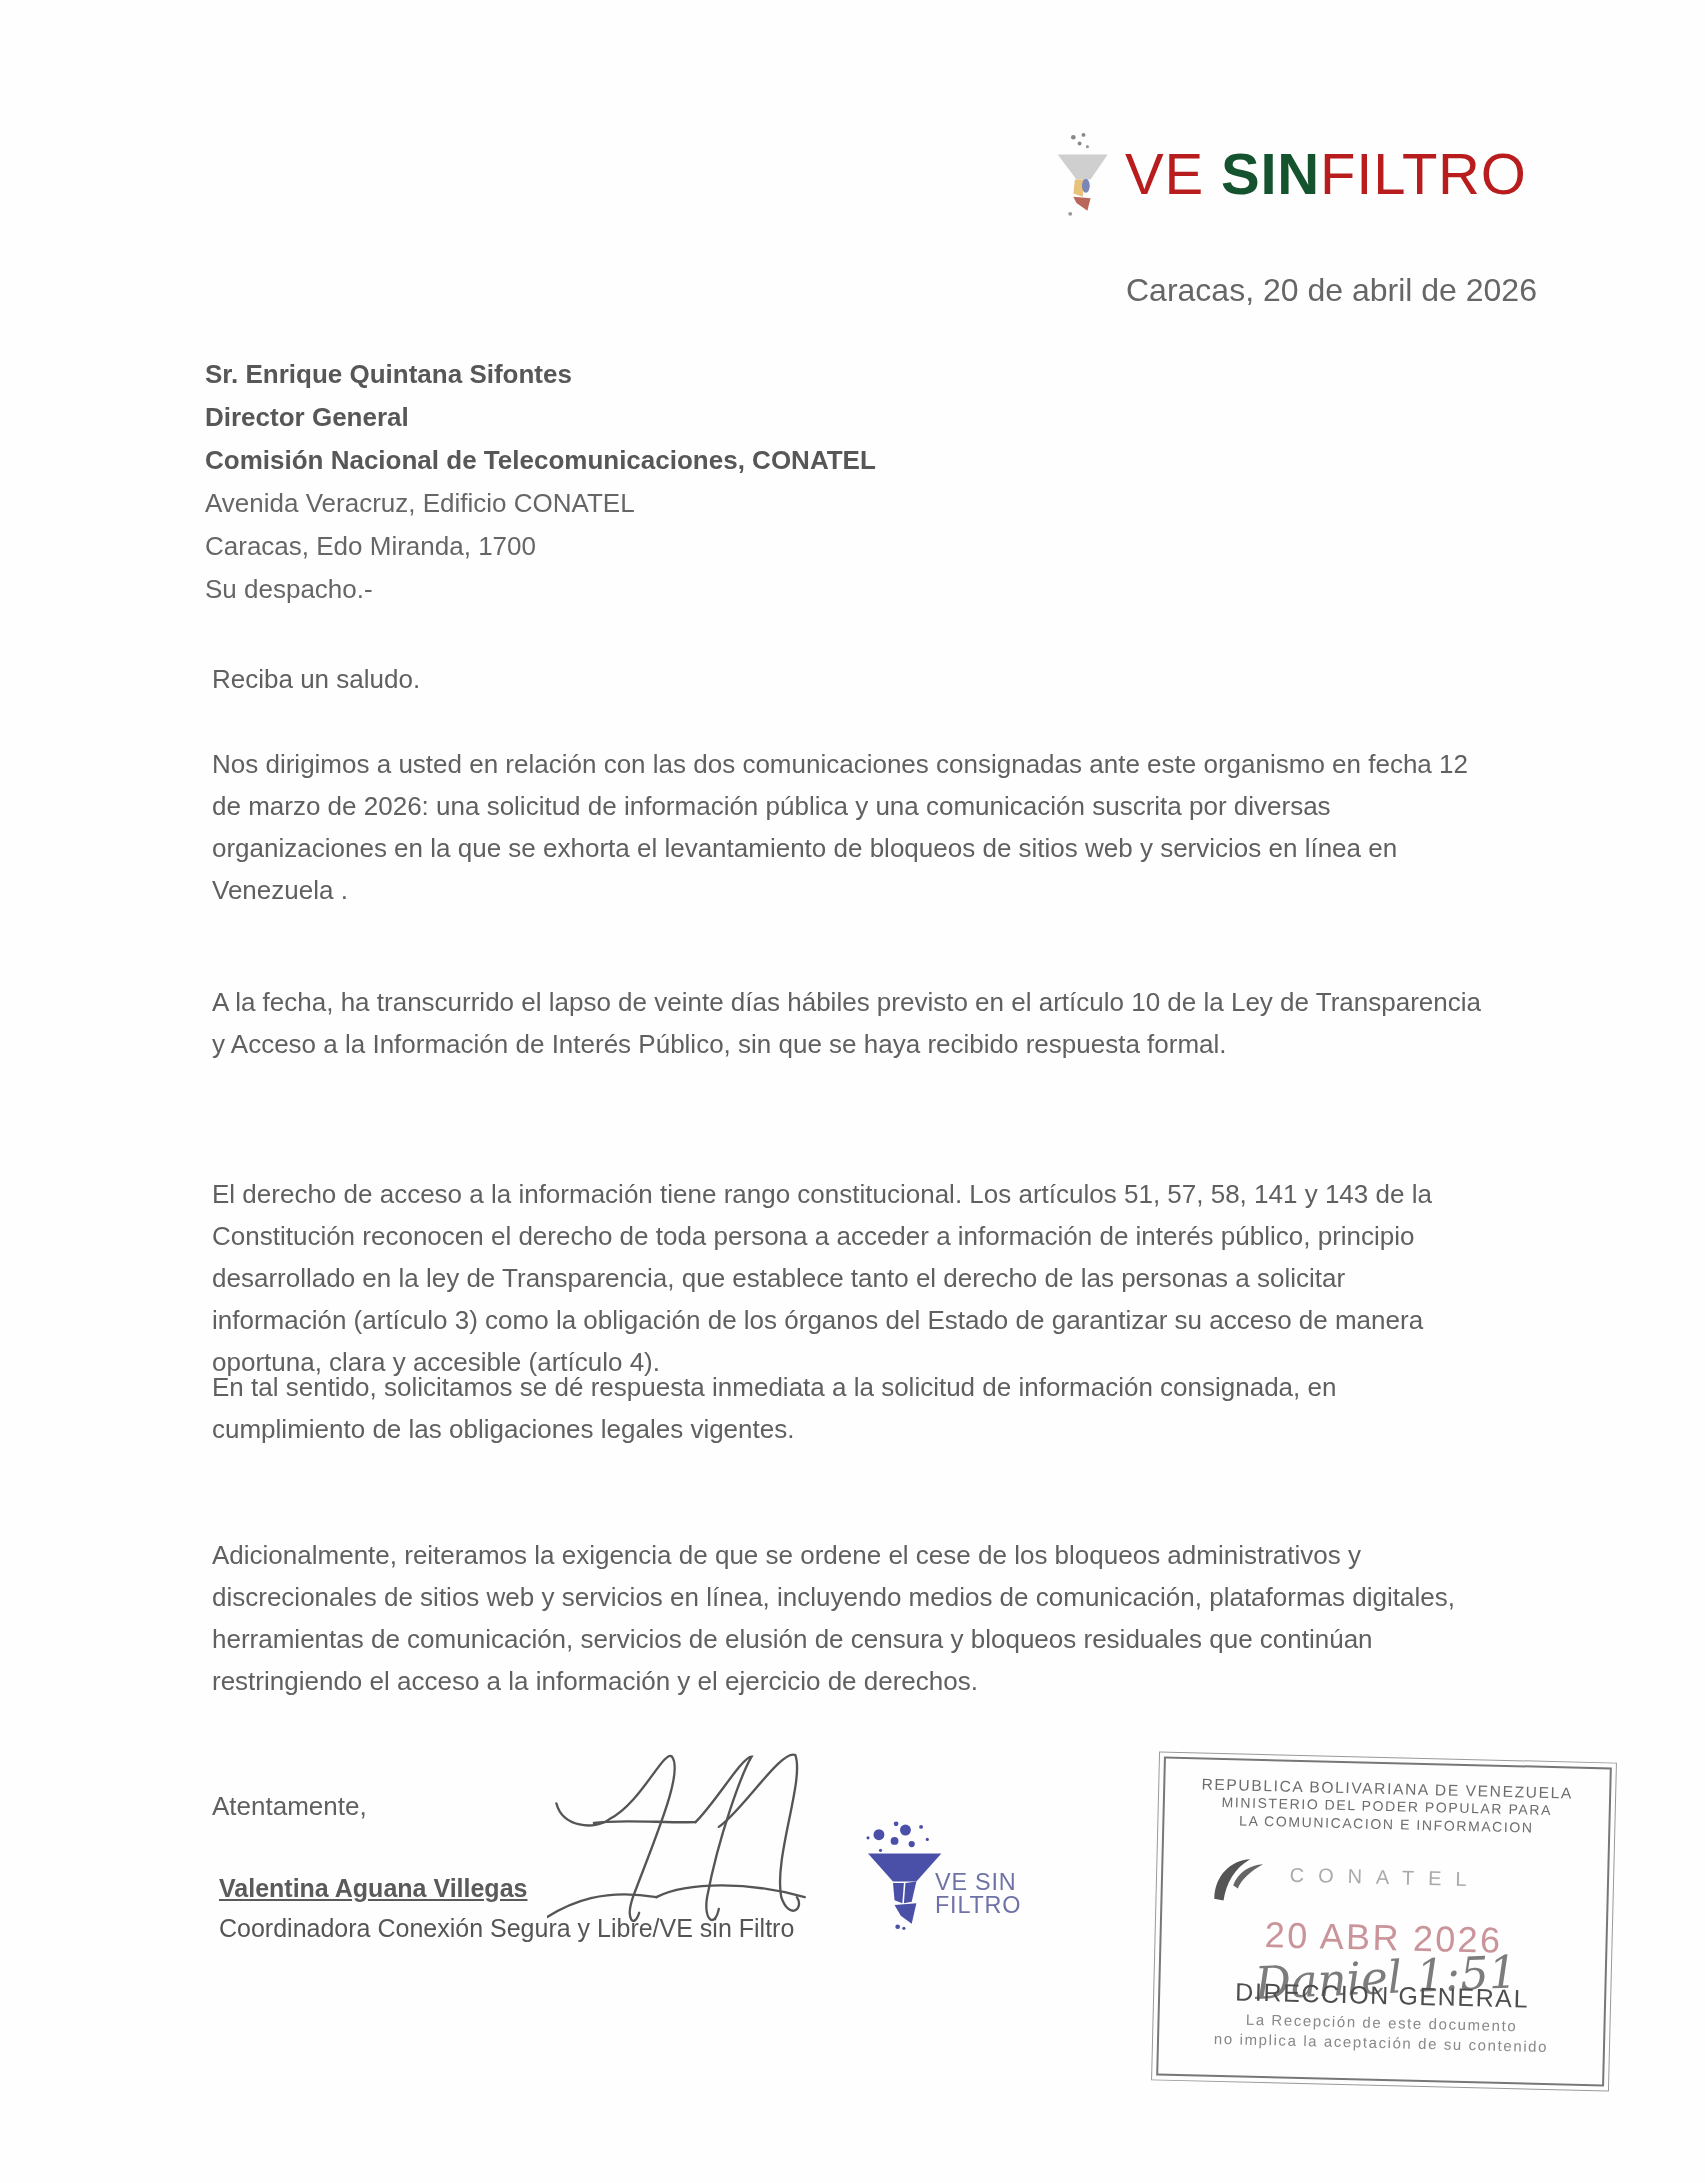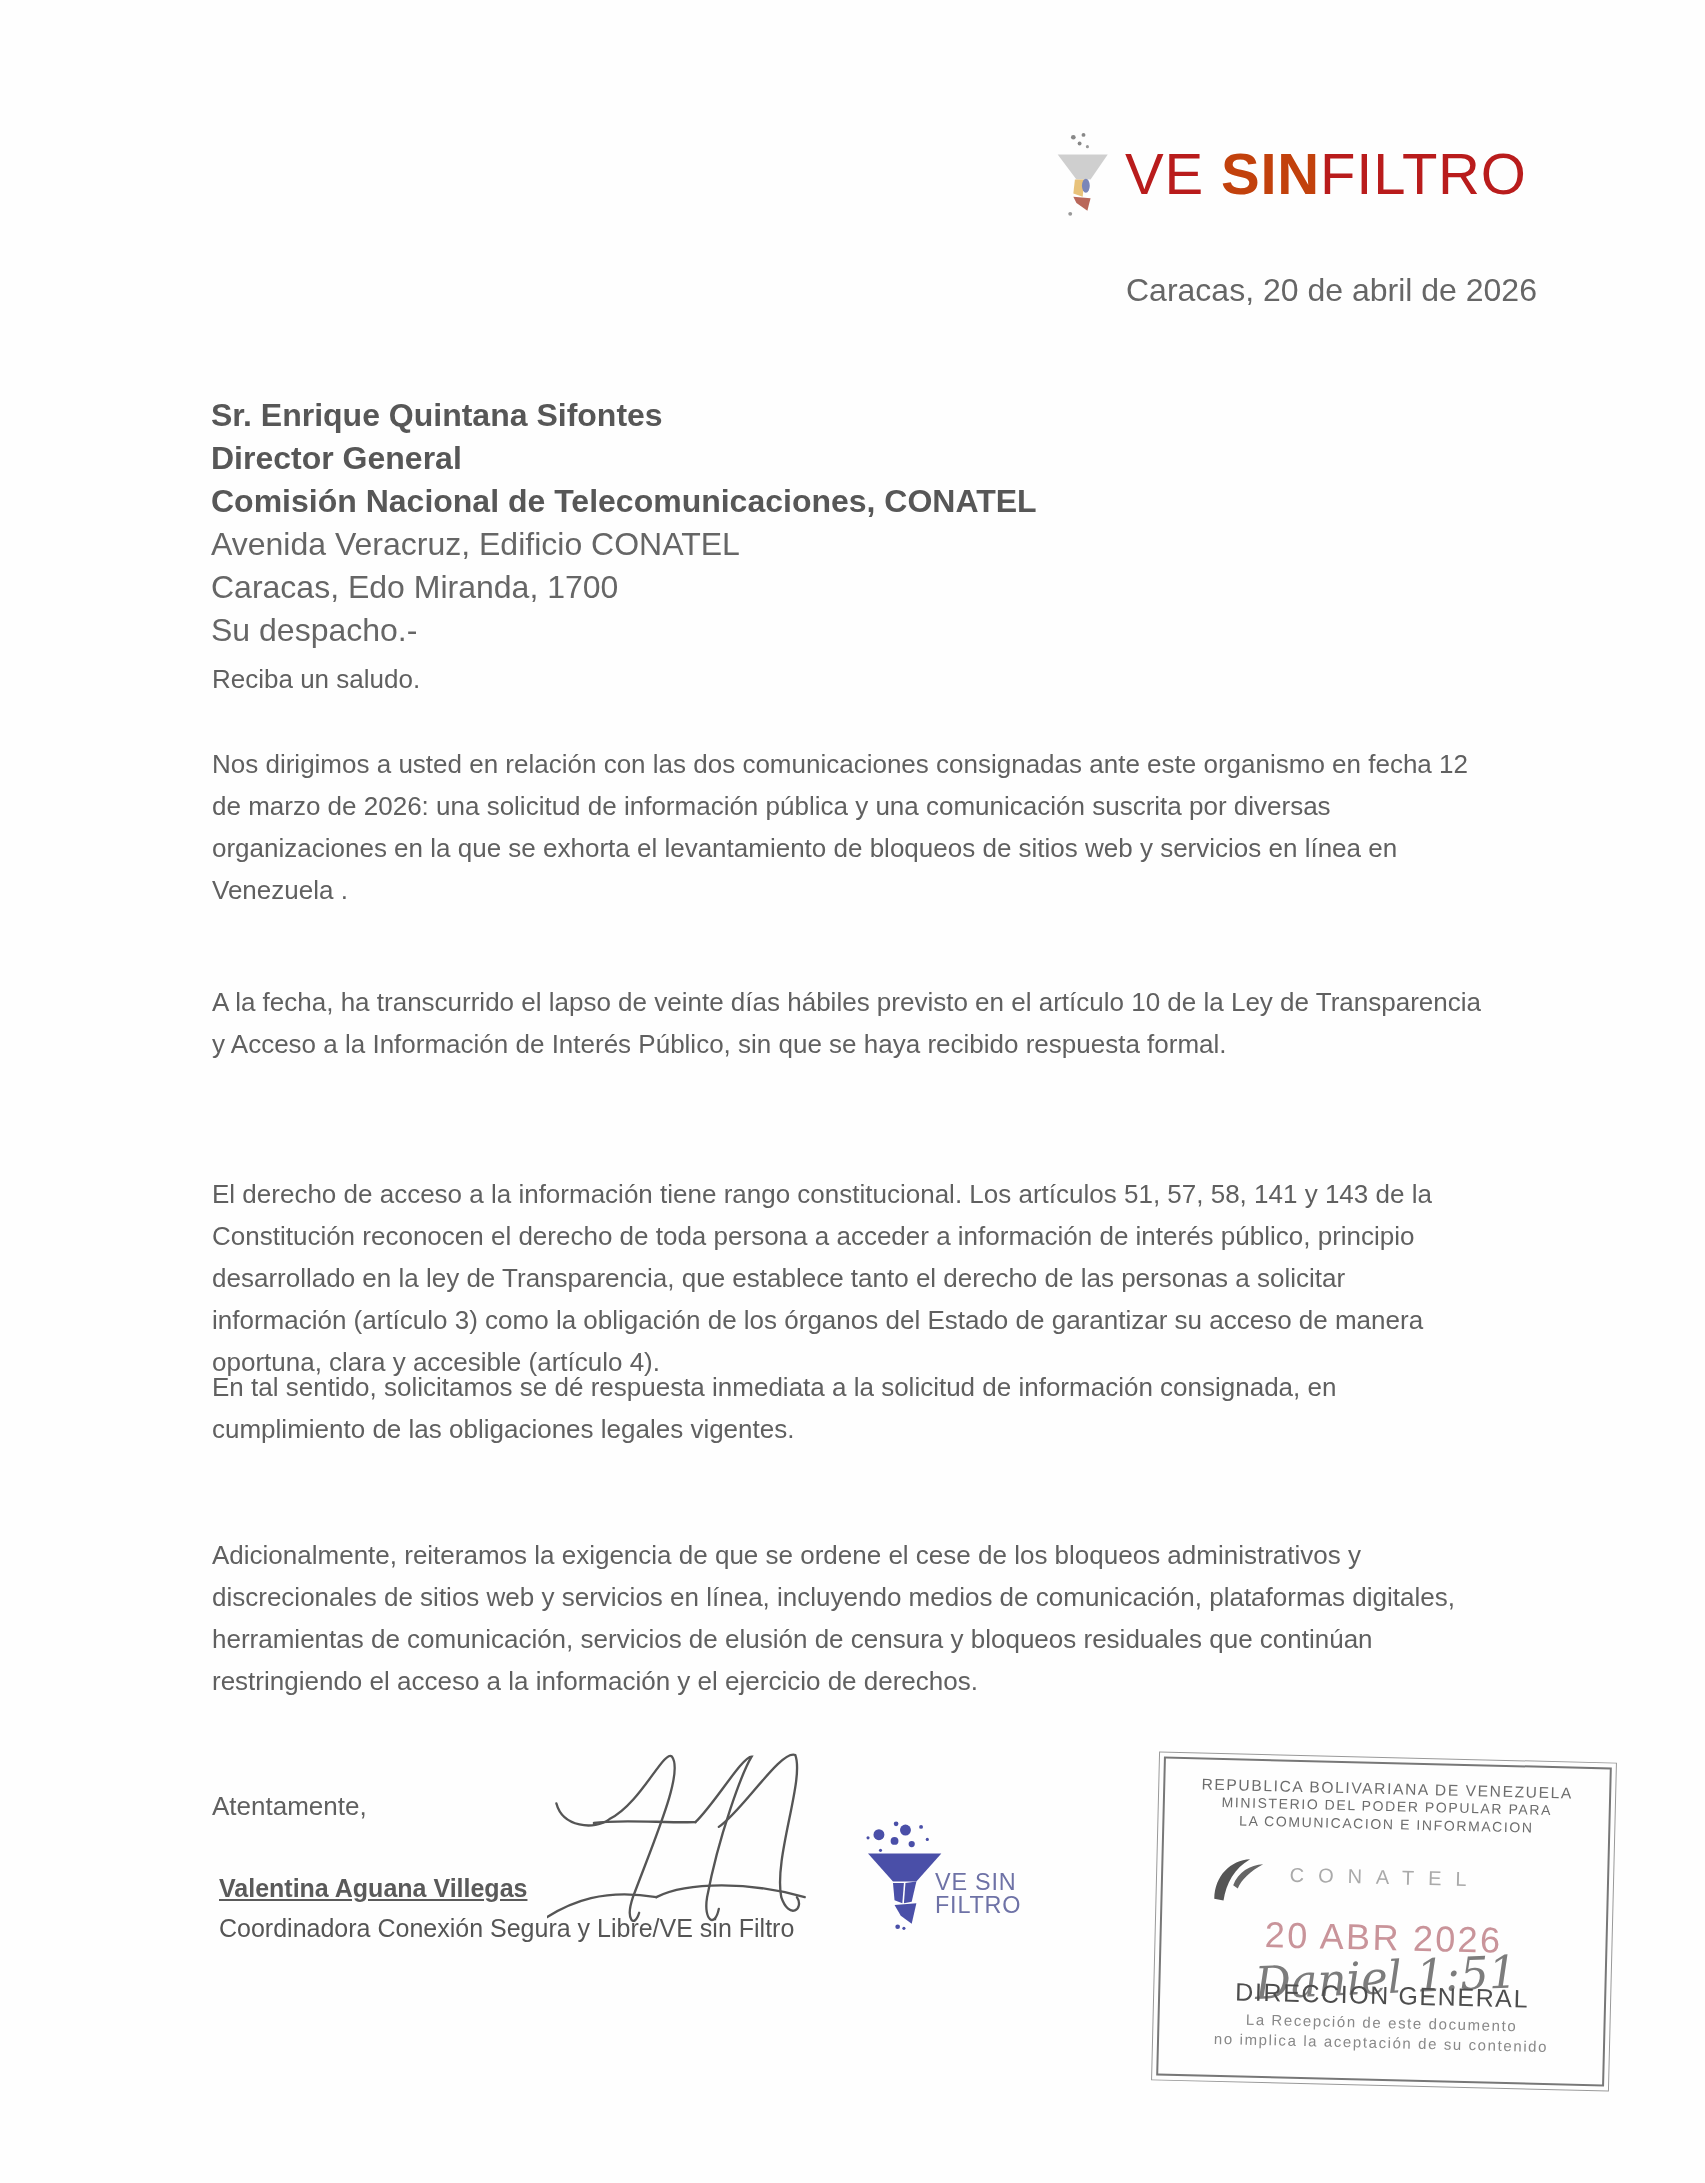--- a/index.html
+++ b/index.html
@@ -5,25 +5,25 @@
   html, body { margin:0; padding:0; background:#ffffff; }
   body { width:1705px; height:2183px; position:relative; overflow:hidden;
          font-family:"Liberation Sans", "DejaVu Sans", sans-serif; color:#555; }
   .page { position:absolute; left:0; top:0; width:1705px; height:2183px; background:#fefefe; }
 
   
   .logo { position:absolute; left:1056px; top:131px; height:86px; display:flex; align-items:center; }
   .logo svg { width:55px; height:86px; }
   .logo-text { margin-left:14px; font-size:58px; letter-spacing:0.8px; line-height:1; color:#8a8a8a; }
   .logo-text .thin { font-weight:400; color:#b91c1c; }
-  .logo-text .bold { font-weight:700; color:#c2410c; }
+  .logo-text .bold { font-weight:700; color:#14532d; }
 
   .date { position:absolute; left:1126px; top:272px; font-size:32px; color:#666; }
 
-  .recipient { position:absolute; left:211px; top:353px; font-size:32px; line-height:43px; color:#666;margin-top:41px; }
+  .recipient { position:absolute; left:205px; top:353px; font-size:26px; line-height:43px; color:#666; }
   .recipient .b { font-weight:700; color:#575757; }
 
   .para { position:absolute; left:212px; width:1273px; font-size:26px; line-height:42px; color:#606060; }
   #p-greet { top:658px; }
   #p1 { top:743px; }
   #p2 { top:951px;margin-top:30px; }
   #p3 { top:1173px; }
   #p4 { top:1366px; }
   #p5 { top:1534px; }
   #p-close { top:1701px; }

